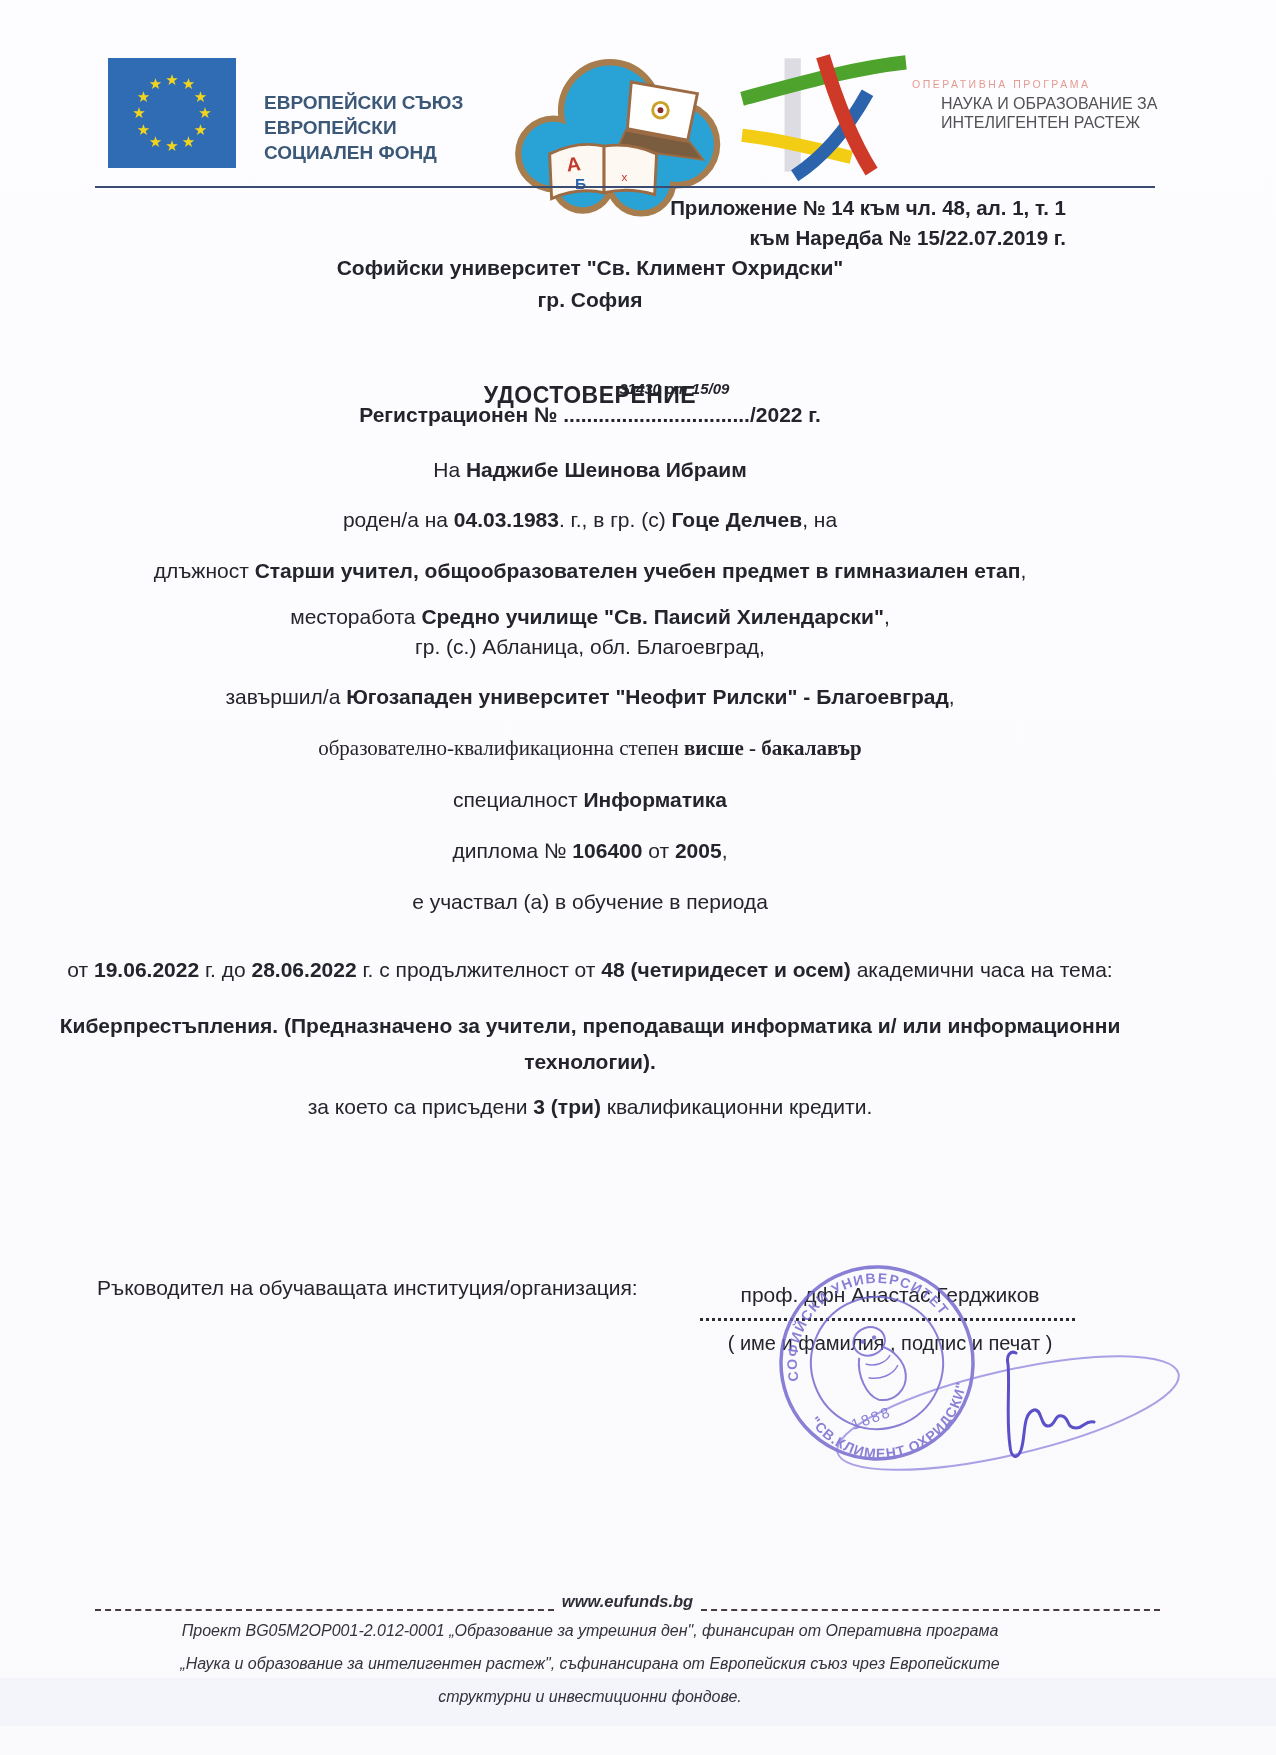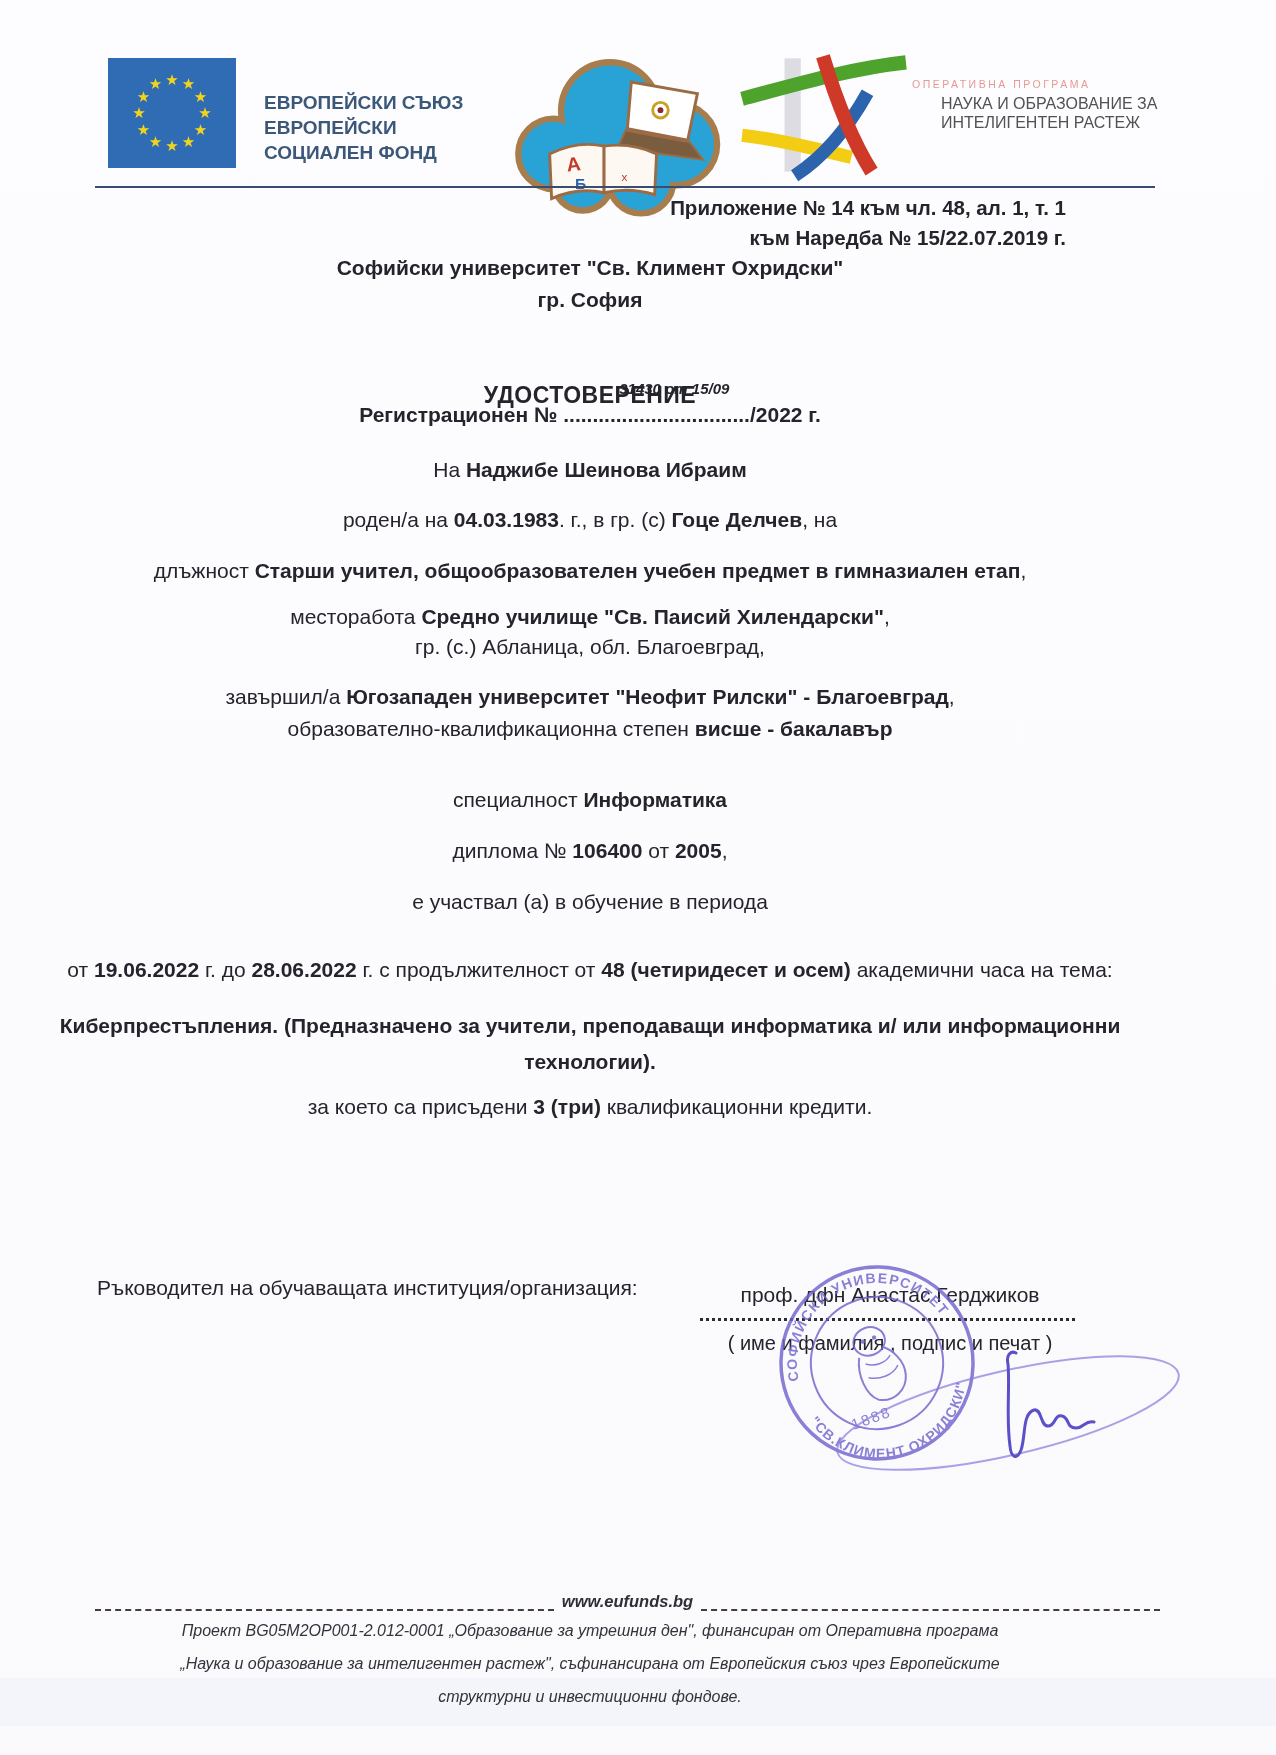--- a/index.html
+++ b/index.html
@@ -125,21 +125,21 @@
   <div class="c" style="top:400px;">
     <span class="b">Регистрационен № </span><span class="reg-dots"><span>................................</span><span class="reg-overlay">31430 от 15/09</span></span><span class="b">/2022 г.</span>
   </div>
 
   <div class="c" style="top:455px;"><span>На </span><span class="b">Наджибе Шеинова Ибраим</span></div>
   <div class="c" style="top:505px;"><span>роден/а на </span><span class="b">04.03.1983</span><span>. г., в гр. (с) </span><span class="b">Гоце Делчев</span><span>, на</span></div>
   <div class="c" style="top:556px;"><span>длъжност </span><span class="b">Старши учител, общообразователен учебен предмет в гимназиален етап</span><span>,</span></div>
   <div class="c" style="top:602px;"><span>месторабота </span><span class="b">Средно училище "Св. Паисий Хилендарски"</span><span>,</span></div>
   <div class="c" style="top:632px;"><span>гр. (с.) Абланица, обл. Благоевград,</span></div>
   <div class="c" style="top:682px;"><span>завършил/а </span><span class="b">Югозападен университет "Неофит Рилски" - Благоевград</span><span>,</span></div>
-  <div class="c" style="top:714px;"><span>образователно-квалификационна степен </span><span class="b">висше - бакалавър</span></div>
+  <div class="c" style="top:733px;font-family:Liberation Serif, serif;"><span>образователно-квалификационна степен </span><span class="b">висше - бакалавър</span></div>
   <div class="c" style="top:785px;"><span>специалност </span><span class="b">Информатика</span></div>
   <div class="c" style="top:836px;"><span>диплома № </span><span class="b">106400</span><span> от </span><span class="b">2005</span><span>,</span></div>
   <div class="c" style="top:887px;"><span>е участвал (а) в обучение в периода</span></div>
   <div class="c" style="top:952px;line-height:36px;"><span>от </span><span class="b">19.06.2022</span><span> г. до </span><span class="b">28.06.2022</span><span> г. с продължителност от </span><span class="b">48 (четиридесет и осем)</span><span> академични часа на тема:</span></div>
   <div class="c" style="top:1008px;line-height:36px;left:48px;width:1084px;"><span class="b">Киберпрестъпления. (Предназначено за учители, преподаващи информатика и/ или информационни технологии).</span></div>
   <div class="c" style="top:1092px;"><span>за което са присъдени </span><span class="b">3 (три)</span><span> квалификационни кредити.</span></div>
 
   <div class="abs head-label">Ръководител на обучаващата институция/организация:</div>
   <div class="abs signer-name">проф. дфн Анастас Герджиков</div>
   <div class="abs dotline"></div>

